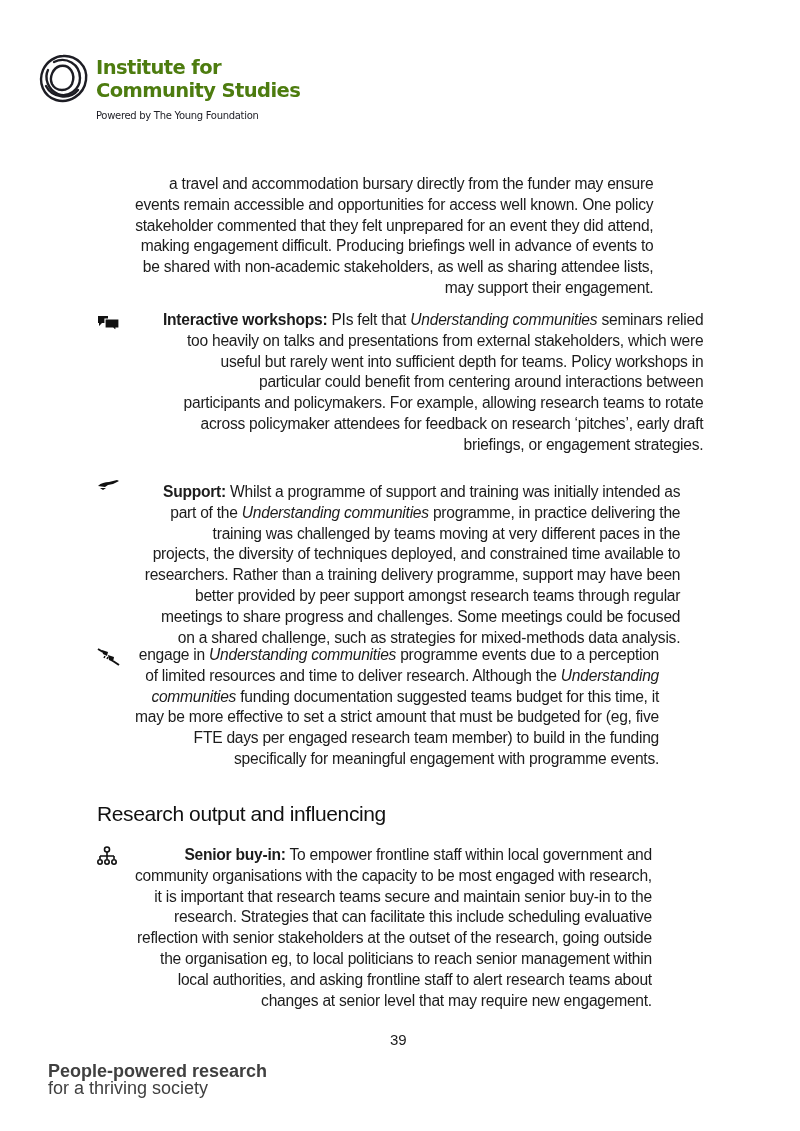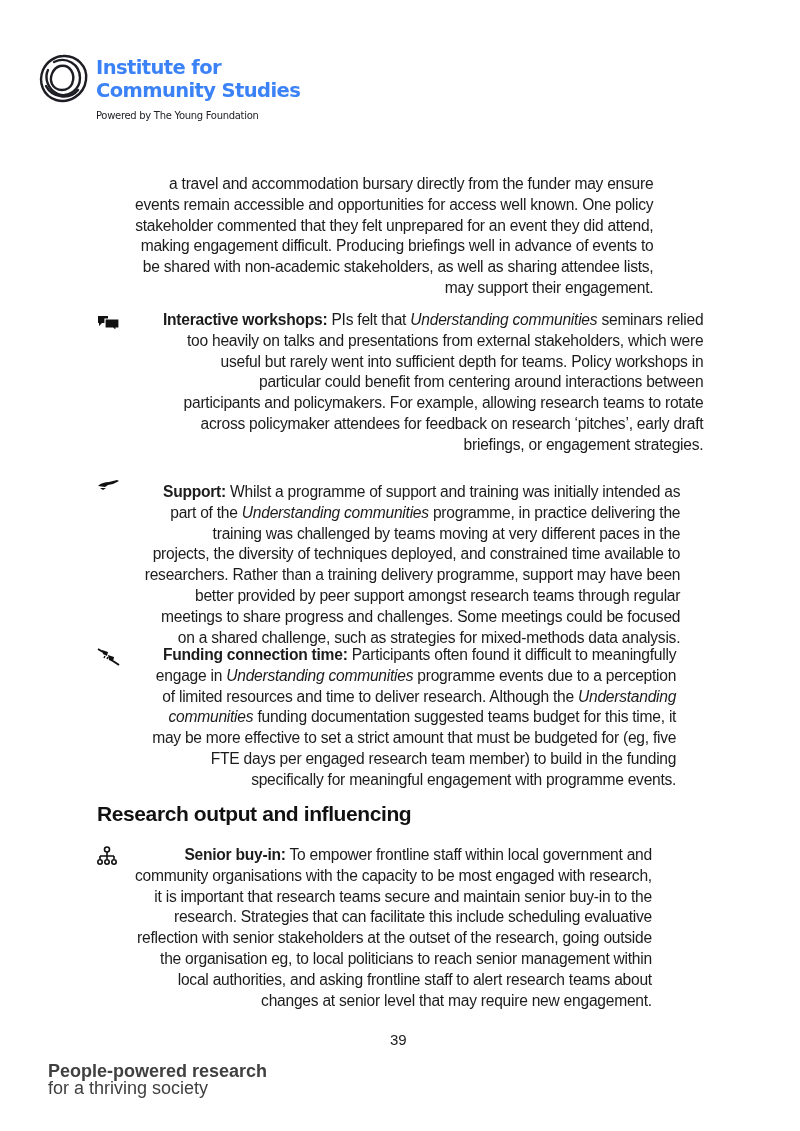--- a/index.html
+++ b/index.html
@@ -2,30 +2,30 @@
 <html><head>
   <meta charset="utf-8">
   <style>
     html, body { margin: 0; padding: 0; background: #ffffff; }
     body { width: 800px; height: 1131px; position: relative; overflow: hidden;
            font-family: "Liberation Sans", sans-serif; color: #1a1a1a; }
     .logo { position: absolute; left: 36px; top: 52px; }
     .logo svg { position: absolute; left: 0; top: 0; }
     .logo-title { position: absolute; left: 60px; top: 4px; white-space: nowrap;
                   font-family: "DejaVu Sans", sans-serif; font-weight: bold; font-size: 19.5px;
-                  line-height: 23px; color: #3b82f6; letter-spacing: -0.6px; }
+                  line-height: 23px; color: #4d7c0f; letter-spacing: -0.6px; }
     .logo-sub { position: absolute; left: 60px; top: 58px; white-space: nowrap;
                 font-family: "DejaVu Sans", sans-serif; font-size: 10px; color: #1d1d24; letter-spacing: -0.3px; text-align: right; }
     .block { position: absolute; left: 135px; }
     .line { height: 20.8px; line-height: 20.8px; font-size: 15.6px; white-space: nowrap;
             letter-spacing: -0.25px; color: #1c1c1c; text-align: right; }
     .line b { font-weight: bold; margin-left: 28px; }
     .line i { font-style: italic; }
     .icon { position: absolute; left: 97px; width: 24px; height: 20px; }
-    .heading { position: absolute; left: 97px; top: 802px; font-size: 21px; font-weight: bold;
+    .heading { position: absolute; left: 97px; top: 802px; font-size: 21px; font-weight: normal;
                color: #111; letter-spacing: -0.4px; white-space: nowrap; }
     .page-num { position: absolute; left: 390px; top: 1031px; font-size: 15px; color: #1c1c1c; }
     .footer { position: absolute; left: 48px; top: 1063px; font-size: 18px; line-height: 17px; color: #404040; }
     .footer .f1 { font-weight: bold; }
   </style>
 </head>
 <body>
 
 <div class="logo">
   <svg width="54" height="54" viewBox="0 0 54 54">
@@ -88,21 +88,20 @@
 <div class="icon" style="top:646px;">
   <svg width="24" height="20" viewBox="0 0 24 20">
     <path d="M1 3 L6 6" stroke="#111" stroke-width="2"></path>
     <path d="M5 4 L11 6 L10 10 L6 8 Z" fill="#111"></path>
     <path d="M11 9 L17 11 L16 16 L12 14 Z" fill="#111"></path>
     <path d="M16 15 L22 19" stroke="#111" stroke-width="2"></path>
     <path d="M8 10 L7 12 M11 11 L10 13" stroke="#111" stroke-width="1.5"></path>
   </svg>
 </div>
 <div class="block" style="top:645px;">
-    <div class="line"><b>Funding connection time:</b><span> Participants often found it difficult to meaningfully</span></div>
     <div class="line"><span>engage in </span><i>Understanding communities</i><span> programme events due to a perception</span></div>
     <div class="line"><span>of limited resources and time to deliver research. Although the </span><i>Understanding</i></div>
     <div class="line"><i>communities</i><span> funding documentation suggested teams budget for this time, it</span></div>
     <div class="line"><span>may be more effective to set a strict amount that must be budgeted for (eg, five</span></div>
     <div class="line"><span>FTE days per engaged research team member) to build in the funding</span></div>
     <div class="line"><span>specifically for meaningful engagement with programme events.</span></div>
   </div>
 
 <div class="heading">Research output and influencing</div>
 

